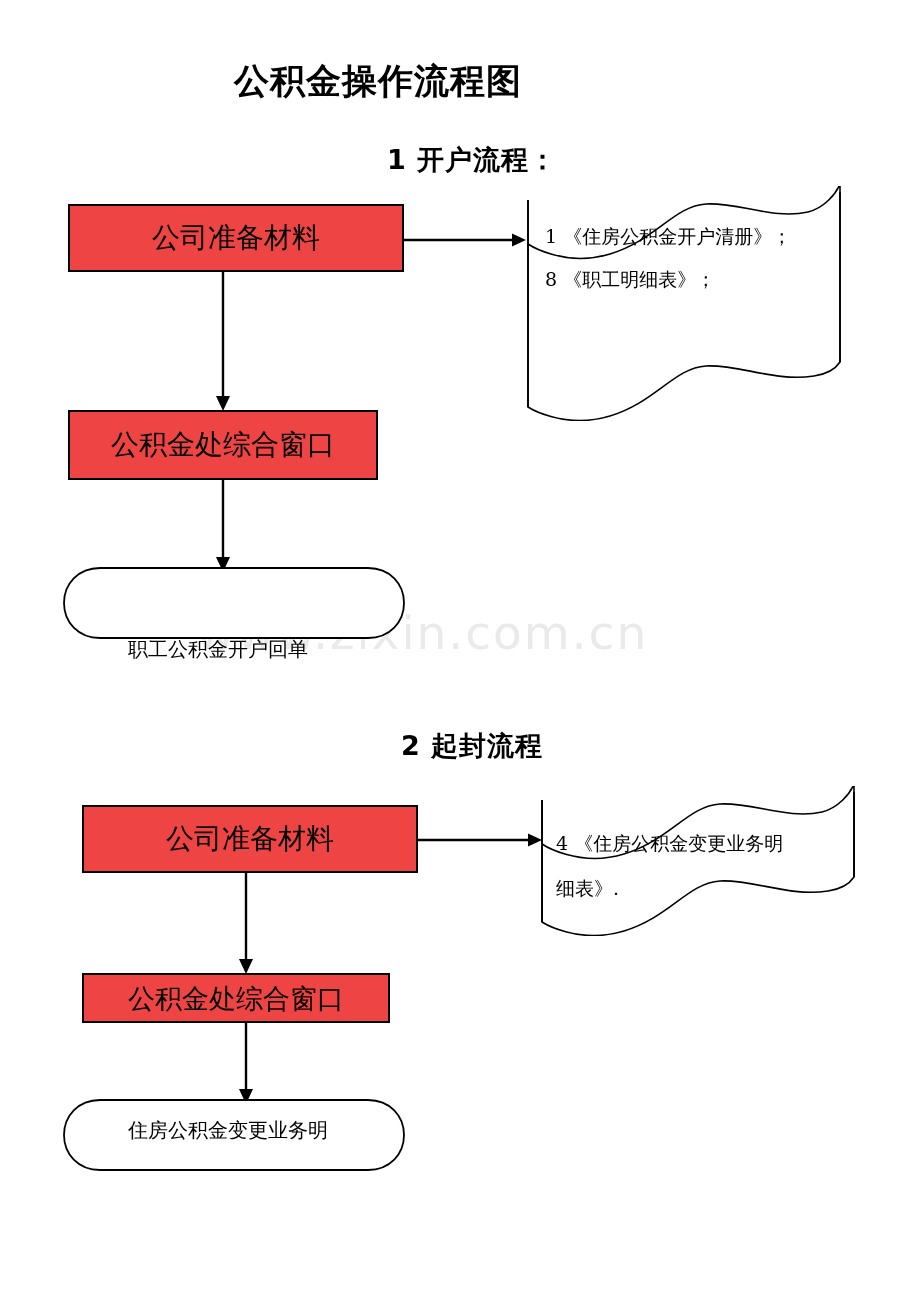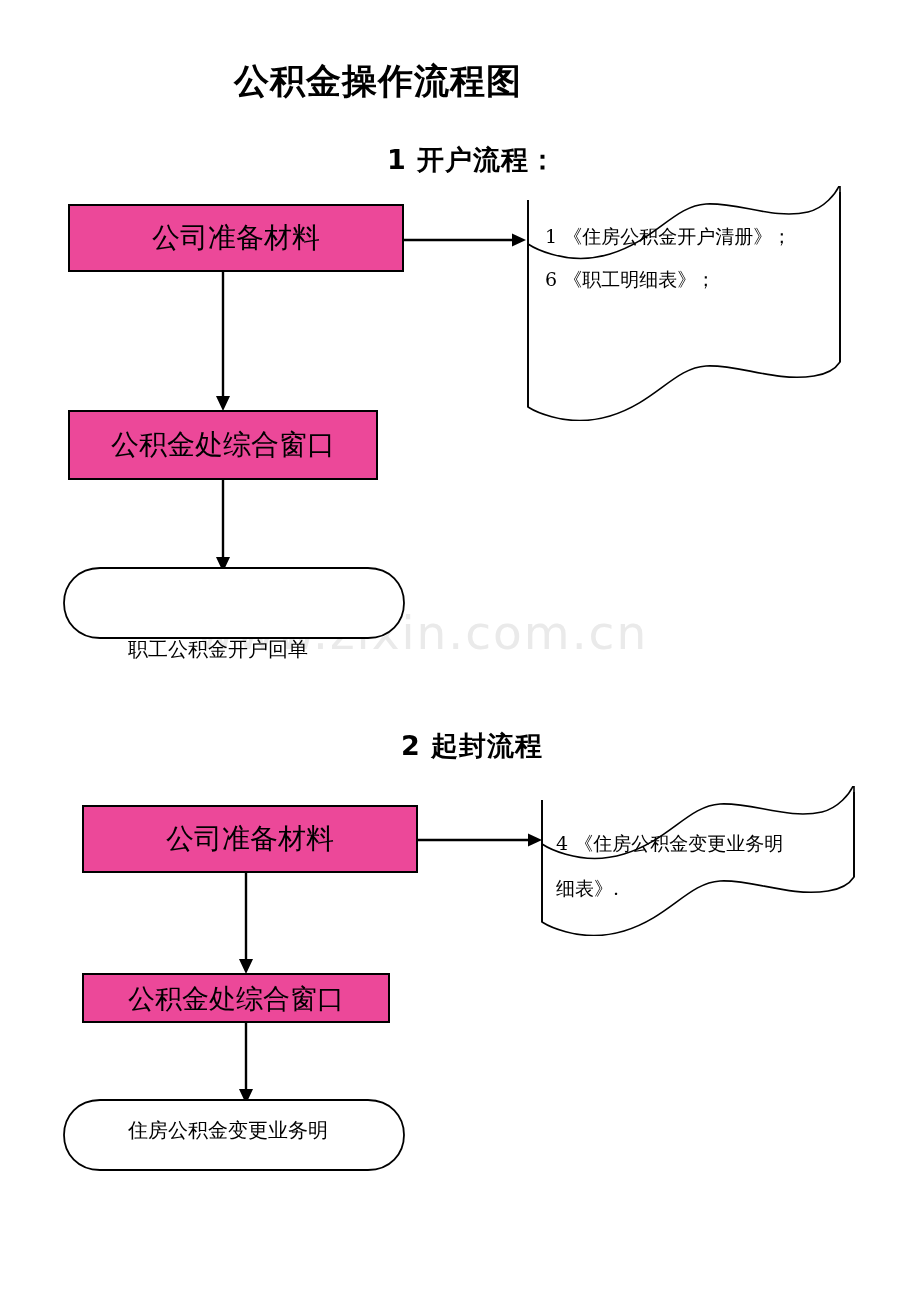--- a/index.html
+++ b/index.html
@@ -57,21 +57,21 @@
     padding-left: 12px;
   }
   .sec1-heading { left: 0; top: 142px; }
   .sec2-heading { left: 0; top: 728px; }
 
   
   .proc-box {
     position: absolute;
     border: 2px solid #000000;
     box-sizing: border-box;
-    background: #ec4899;
+    background: #ef4444;
     display: flex;
     align-items: center;
     justify-content: center;
     font-family: "DejaVu Serif", "Liberation Serif", serif;
     z-index: 3;
   }
   .proc-box span { display: block; line-height: 1; }
 
   #box-prep-1   { left: 68px;  top: 204px;  width: 336px; height: 68px;  font-size: 28px; }
   #box-window-1 { left: 68px;  top: 410px;  width: 310px; height: 70px;  font-size: 28px; }
@@ -173,21 +173,21 @@
                C214,178 250,196 290,190 C304,188 312,182 316,176
                L316,-2
                C312,8 300,22 284,26 C250,34 214,16 182,18
                C150,20 132,54 86,68 C40,82 4,58 4,58 Z" fill="#ffffff" stroke="#000000" stroke-width="1.6"></path>
       <line x1="4" y1="14" x2="4" y2="221" stroke="#000000" stroke-width="1.8"></line>
       <line x1="316" y1="6" x2="316" y2="176" stroke="#000000" stroke-width="1.8"></line>
     </svg>
   </div>
   <div class="doc-text" id="doclist-1">
     <span class="doc-line">1 《住房公积金开户清册》；</span>
-    <span class="doc-line">6 《职工明细表》；</span>
+    <span class="doc-line">8 《职工明细表》；</span>
   </div>
 
   <div class="stored-shape" style="left:60px; top:566px;">
     <svg width="348" height="74" viewBox="0 0 348 74">
       <path d="M40,2 L308,2
                C330,2 344,18 344,37
                C344,56 330,72 308,72
                L40,72
                C18,72 4,56 4,37
                C4,18 18,2 40,2 Z" fill="#ffffff" stroke="#000000" stroke-width="1.8"></path>

